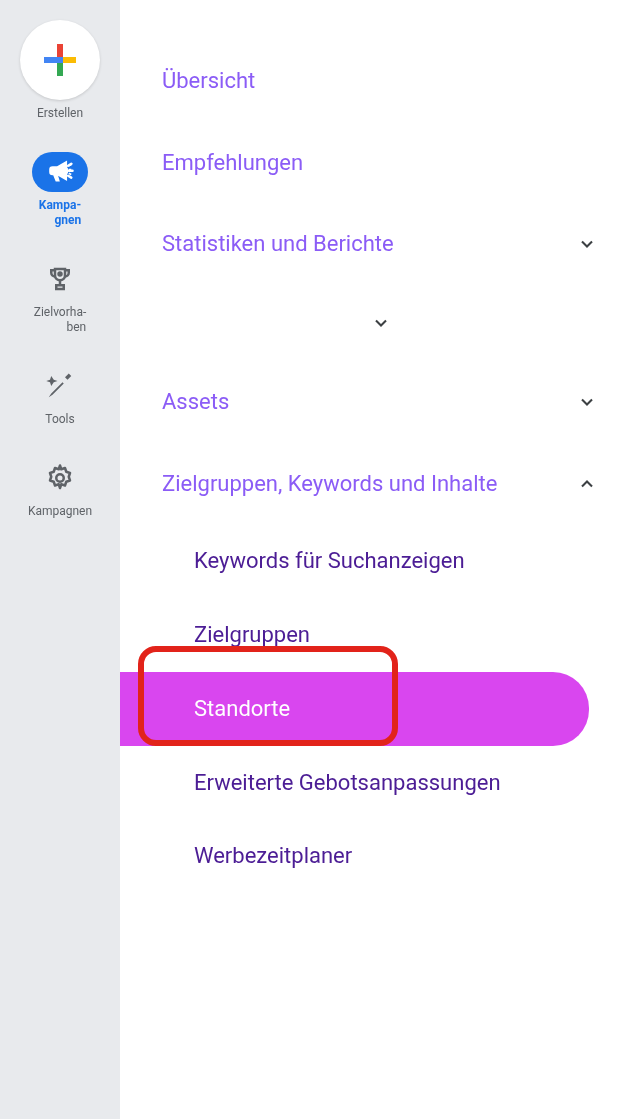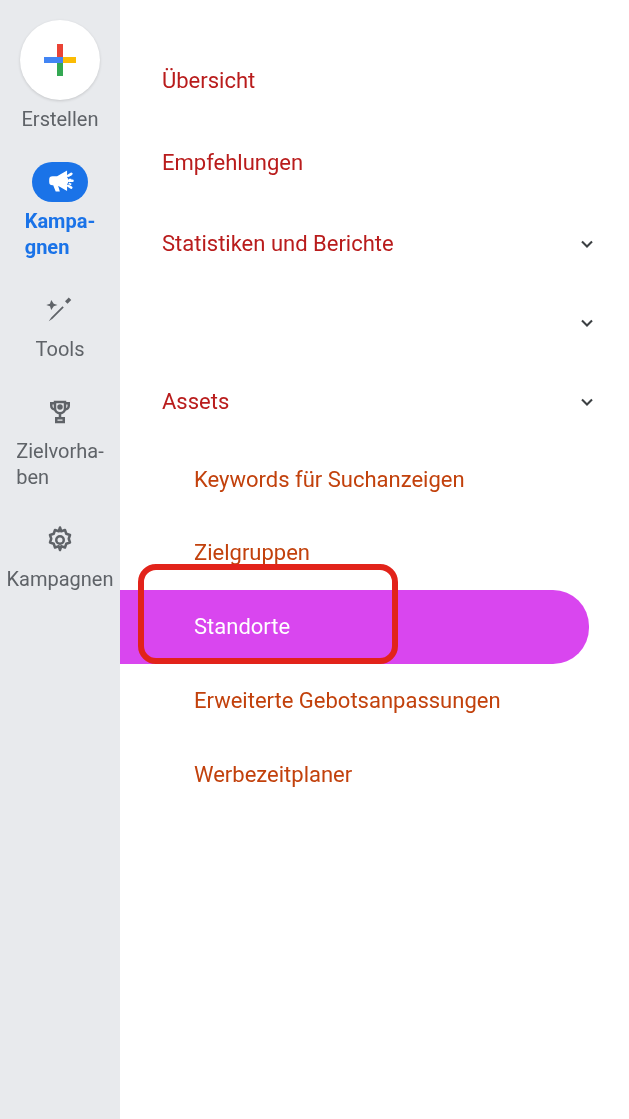--- a/index.html
+++ b/index.html
@@ -42,23 +42,23 @@
       width: 80px;
       height: 80px;
       border-radius: 50%;
       background: white;
       box-shadow: 0 1px 3px rgba(0,0,0,0.15);
     }
     .sidebar-item.active .sidebar-icon-wrap {
       background: #1a73e8;
     }
     .sidebar-label {
-      font-size: 20px;
+      font-size: 12px;
       color: #5f6368;
-      text-align: left;
+      text-align: right;
       line-height: 1.3;
       word-break: break-word;
       hyphens: auto;
       padding: 0 4px;
     }
     .sidebar-item.active .sidebar-label {
       color: #1a73e8;
       font-weight: 700;
     }
     .sidebar-item.active::after {
@@ -74,36 +74,36 @@
     .panel {
       flex: 1;
       background: white;
       padding-top: 40px;
       padding-left: 42px;
       position: relative;
     }
     .menu-item {
       display: flex;
       align-items: center;
-      justify-content: flex-end;
+      justify-content: center;
       font-size: 22px;
-      color: #b91c1c;
+      color: #8b5cf6;
       padding: 26px 30px 26px 0;
       cursor: pointer;
       line-height: 1.35;
     }
     .menu-item .text { flex: 1; padding-right: 16px; }
     .menu-item .chev {
       width: 24px; height: 24px;
       flex-shrink: 0;
       display: flex; align-items: center; justify-content: center;
     }
     .sub-item {
       font-size: 22px;
-      color: #c2410c;
+      color: #4c1d95;
       padding: 22px 30px 22px 32px;
       cursor: pointer;
       line-height: 1.35;
     }
     .sub-item.selected-row {
       background: #d946ef;
       color: white;
       border-top-right-radius: 36px;
       border-bottom-right-radius: 36px;
       margin-left: -42px;
@@ -149,41 +149,41 @@
         <line x1="19" y1="11" x2="22" y2="11" stroke="white" stroke-width="2" stroke-linecap="round"></line>
         <line x1="18.5" y1="15" x2="21" y2="16.5" stroke="white" stroke-width="2" stroke-linecap="round"></line>
       </svg>
     </div>
     <span class="sidebar-label" style="white-space:pre-line">Kampa-
 gnen</span>
   </div>
 
   <div class="sidebar-item">
     <div class="sidebar-icon-wrap">
-      <svg width="30" height="30" viewBox="0 0 24 24" fill="#5f6368">
-        <path d="M21 4l-3 3-2-2 3-3 2 2zM14 9l-9 9-2 3 3-2 9-9-1-1zM5 4l2 3 3 1-3 1-2 3-1-3-3-1 3-1 1-3z"></path>
-      </svg>
-    </div>
-    <span class="sidebar-label">Tools</span>
-  </div>
-
-  <div class="sidebar-item">
-    <div class="sidebar-icon-wrap">
       <svg width="30" height="30" viewBox="0 0 24 24" fill="none" stroke="#5f6368" stroke-width="2">
         <path d="M8 4h8v5a4 4 0 11-8 0V4z"></path>
         <path d="M8 5H5v2a3 3 0 003 3M16 5h3v2a3 3 0 01-3 3"></path>
         <line x1="12" y1="13" x2="12" y2="17"></line>
         <path d="M9 20h6v-3H9v3z"></path>
         <circle cx="12" cy="8" r="1.2" fill="#5f6368"></circle>
       </svg>
     </div>
     <span class="sidebar-label" style="white-space:pre-line">Zielvorha-
 ben</span>
   </div>
 
+  <div class="sidebar-item">
+    <div class="sidebar-icon-wrap">
+      <svg width="30" height="30" viewBox="0 0 24 24" fill="#5f6368">
+        <path d="M21 4l-3 3-2-2 3-3 2 2zM14 9l-9 9-2 3 3-2 9-9-1-1zM5 4l2 3 3 1-3 1-2 3-1-3-3-1 3-1 1-3z"></path>
+      </svg>
+    </div>
+    <span class="sidebar-label">Tools</span>
+  </div>
+
 
   <div class="sidebar-item">
     <div class="sidebar-icon-wrap">
       <svg width="30" height="30" viewBox="0 0 24 24" fill="none" stroke="#5f6368" stroke-width="2">
         <circle cx="12" cy="12" r="3"></circle>
         <path d="M12 2l1 3 3-1 1 3 3 1-1 3 1 3-3 1-1 3-3-1-1 3-1-3-3 1-1-3-3-1 1-3-1-3 3-1 1-3 3 1 1-3z" stroke-linejoin="round"></path>
       </svg>
     </div>
     <span class="sidebar-label">Kampagnen</span>
   </div>
@@ -219,20 +219,28 @@
 
   <div class="menu-item">
     <span class="text">Assets</span>
     <span class="chev">
       <svg width="20" height="20" viewBox="0 0 24 24" fill="none" stroke="#3c4043" stroke-width="2.5">
           <polyline points="6 9 12 15 18 9"></polyline>
         </svg>
     </span>
   </div>
 
+  <div class="menu-item">
+    <span class="text">Zielgruppen, Keywords und Inhalte</span>
+    <span class="chev">
+      <svg width="20" height="20" viewBox="0 0 24 24" fill="none" stroke="#3c4043" stroke-width="2.5">
+          <polyline points="6 15 12 9 18 15"></polyline>
+        </svg>
+    </span>
+  </div>
 
   <div class="sub-item">
     <span>Keywords für Suchanzeigen</span>
   </div>
 
   <div class="sub-item">
     <span>Zielgruppen</span>
   </div>
 
   <div class="sub-item selected-row">

